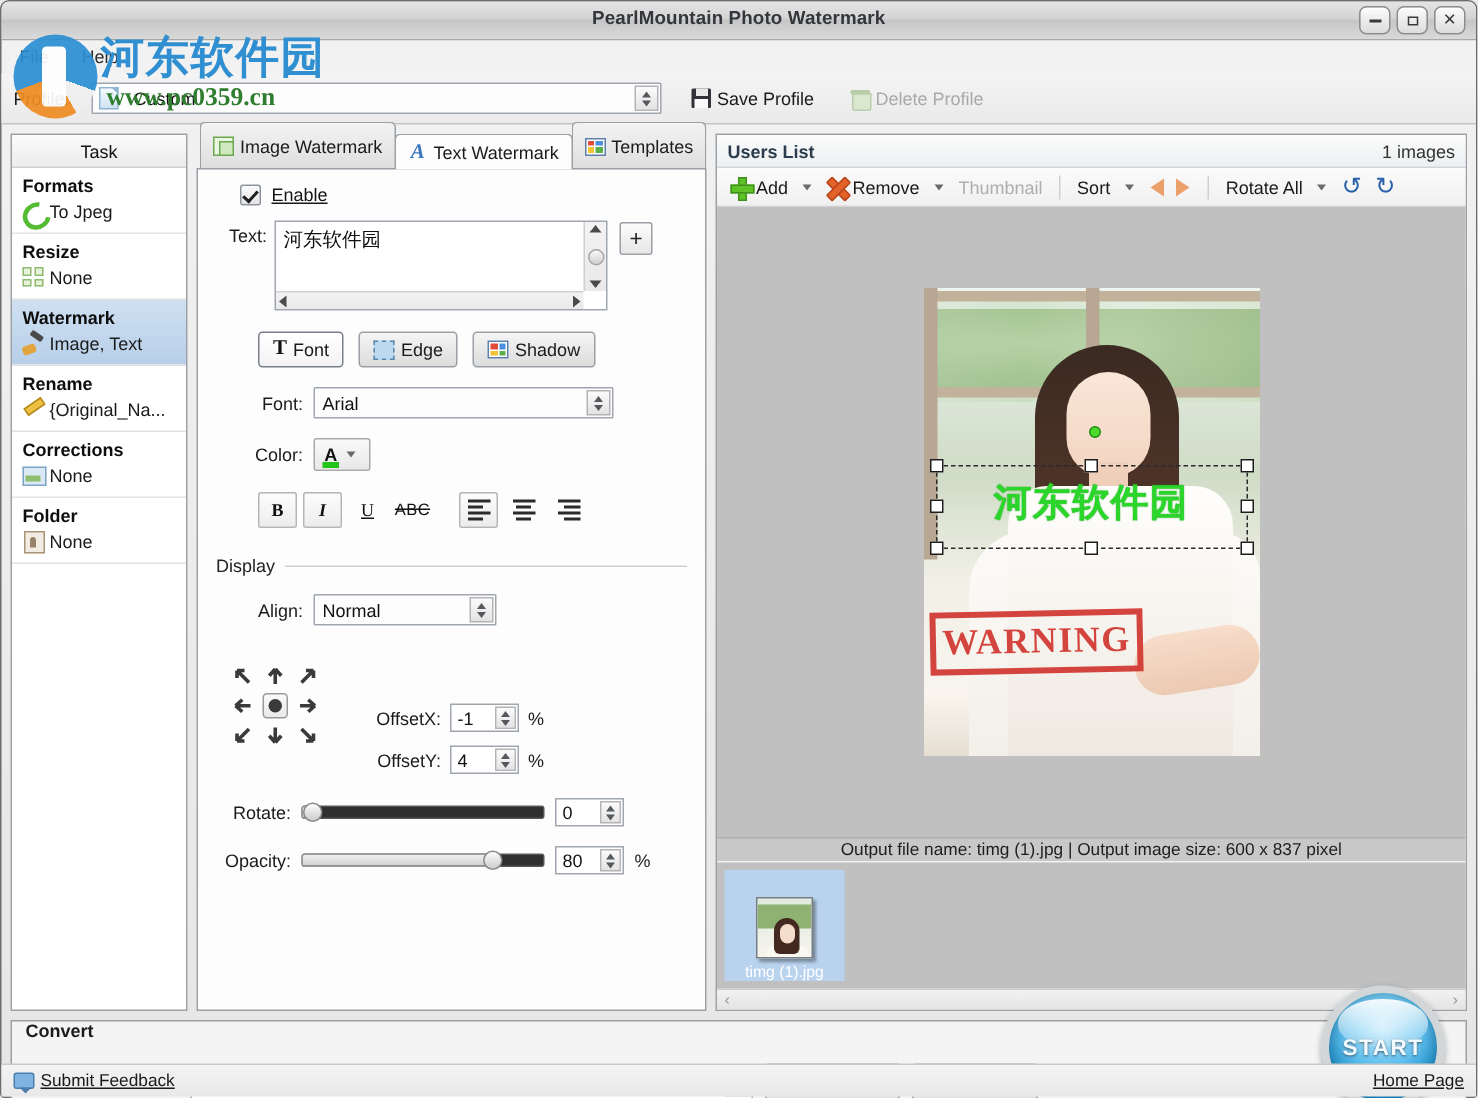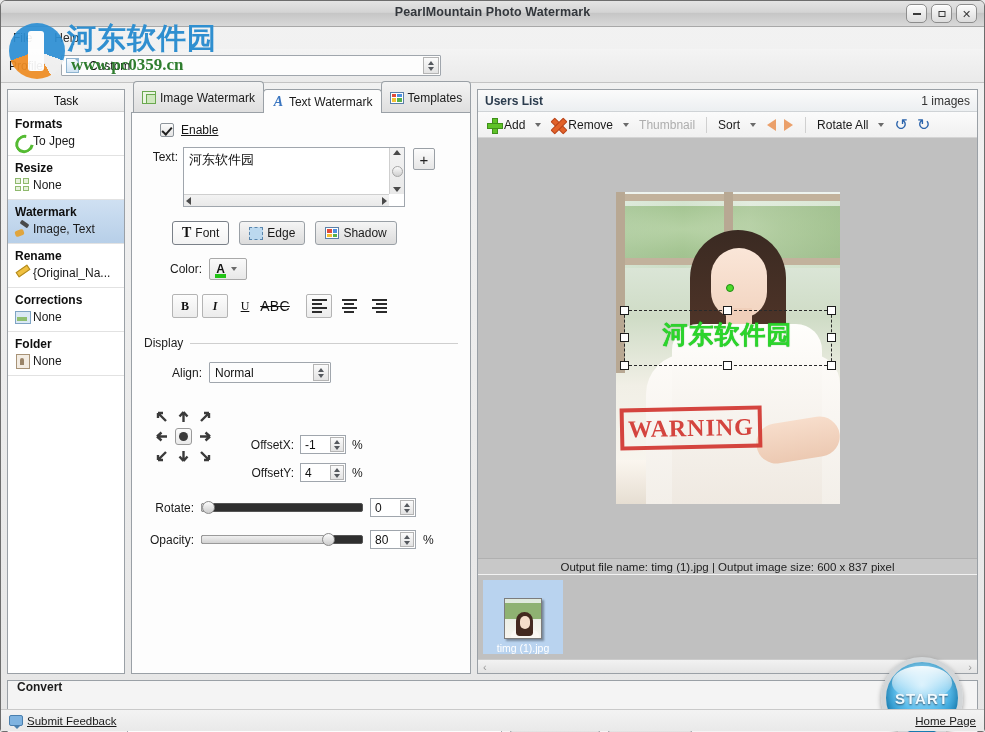--- a/index.html
+++ b/index.html
@@ -203,21 +203,21 @@
   
   .stylerow { display:flex; align-items:center; gap:4px; margin:14px 0 0 28px; }
   .sbtn {
     width:26px;height:24px;display:flex;align-items:center;justify-content:center;
     font-size:12px;color:#111;border:1px solid transparent;border-radius:2px;
   }
   .sbtn.framed { background:linear-gradient(#fdfdfd,#ececec); border-color:#b4b4b4; }
   .sbtn b { font-family:"Liberation Serif",serif; }
   .sbtn i { font-family:"Liberation Serif",serif; font-weight:bold; }
   .sbtn u { font-family:"Liberation Serif",serif; }
-  .strike { text-decoration:line-through; font-size:14px; letter-spacing:.3px; }
+  .strike { text-decoration:line-through; font-size:11px; letter-spacing:.3px; }
   .alignico { width:15px; display:flex; flex-direction:column; gap:2px; }
   .alignico span { height:2px; background:#2b2b2b; }
   .al-l span:nth-child(2){width:70%;} .al-l span:nth-child(4){width:70%;}
   .al-c span:nth-child(2){width:70%;margin:0 auto;} .al-c span:nth-child(4){width:70%;margin:0 auto;}
   .al-r span:nth-child(2){width:70%;margin-left:auto;} .al-r span:nth-child(4){width:70%;margin-left:auto;}
   
   .group { margin-top:18px; }
   .group-head { display:flex; align-items:center; gap:7px; font-size:12px; color:#222; }
   .group-head .ln { flex:1; height:1px; background:#cfcfcf; }
   .padgrid { display:grid; grid-template-columns:repeat(3,22px); grid-template-rows:repeat(3,20px); }
@@ -431,20 +431,30 @@
   <div class="profilebar">
     <div class="profile-label">Profile:</div>
     <div class="combo" style="width:380px;">
       <div class="doc-ico"></div>
       <div class="val">Custom</div>
       <div class="spin">
         <span class="ar up"></span>
           <span class="ar dn"></span>
       </div>
     </div>
+    <div class="profile-btns">
+      <div class="tbtn">
+        <span class="floppy"></span>
+        <span>Save Profile</span>
+      </div>
+      <div class="tbtn disabled">
+        <span class="trash"></span>
+        <span>Delete Profile</span>
+      </div>
+    </div>
   </div>
 
   <div class="logo-wm">
     <div class="logo-circle"></div>
     <div class="logo-text">河东软件园</div>
     <div class="logo-url">www.pc0359.cn</div>
   </div>
 
   <div class="body">
 
@@ -565,20 +575,30 @@
             <span class="ico-shadow">
                 <span></span>
                 <span></span>
                 <span></span>
                 <span></span>
               </span>
             <span>Shadow</span>
           </div>
         </div>
 
+        <div class="frow">
+          <div class="fl">Font:</div>
+          <div class="combo" style="width:200px;">
+            <div class="val">Arial</div>
+            <div class="spin">
+              <span class="ar up"></span>
+                <span class="ar dn"></span>
+            </div>
+          </div>
+        </div>
 
         <div class="frow">
           <div class="fl">Color:</div>
           <div class="colorbtn">
             <span class="colorA">A</span>
             <span class="caret"></span>
           </div>
         </div>
 
         <div class="stylerow">

